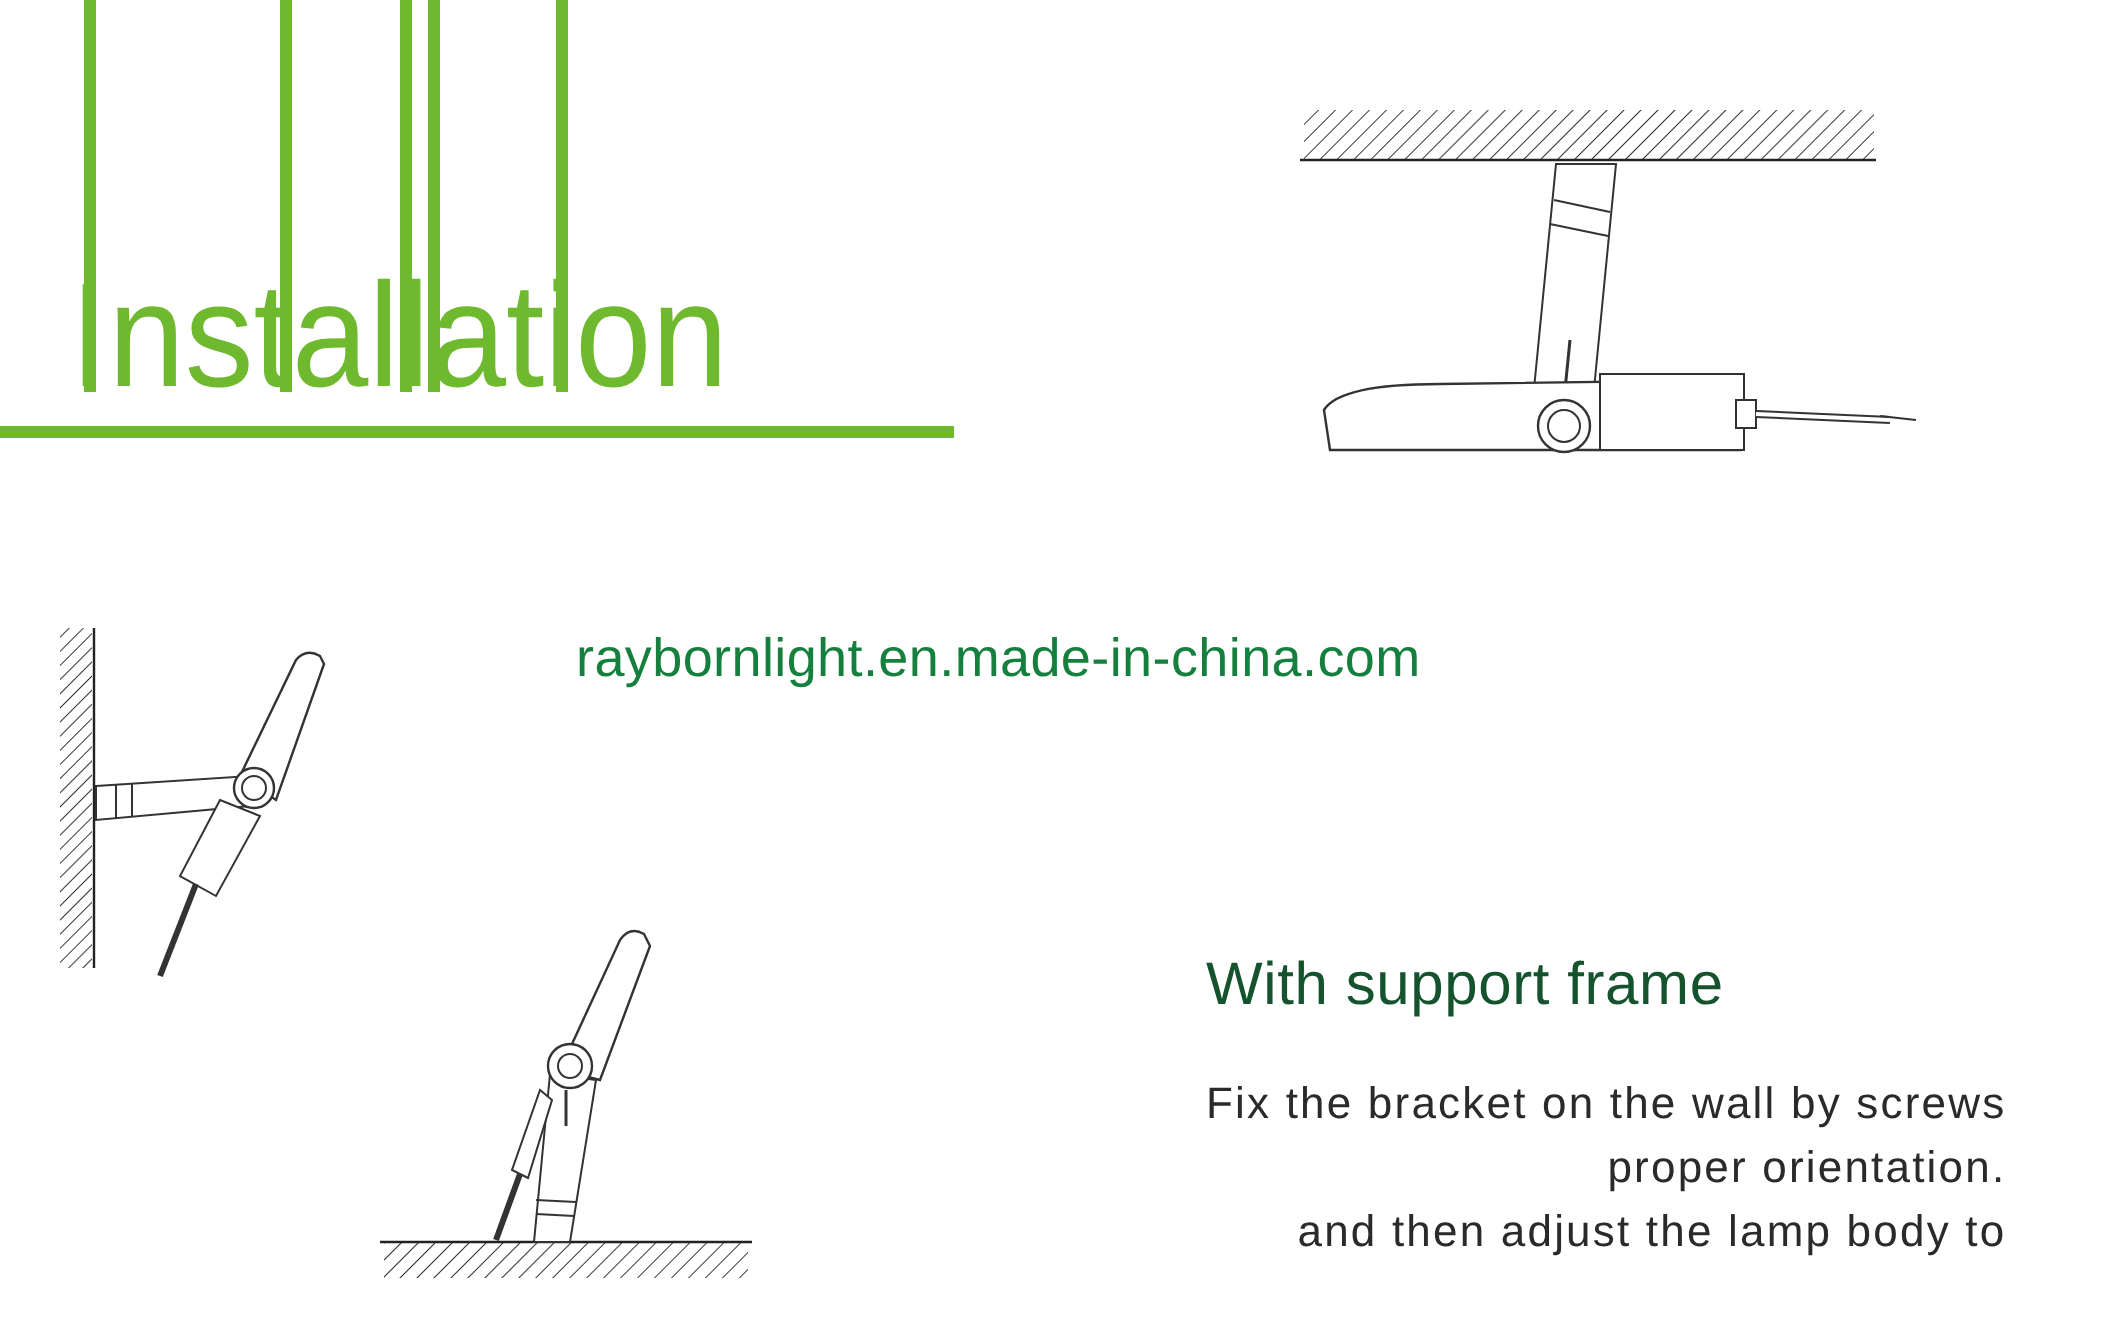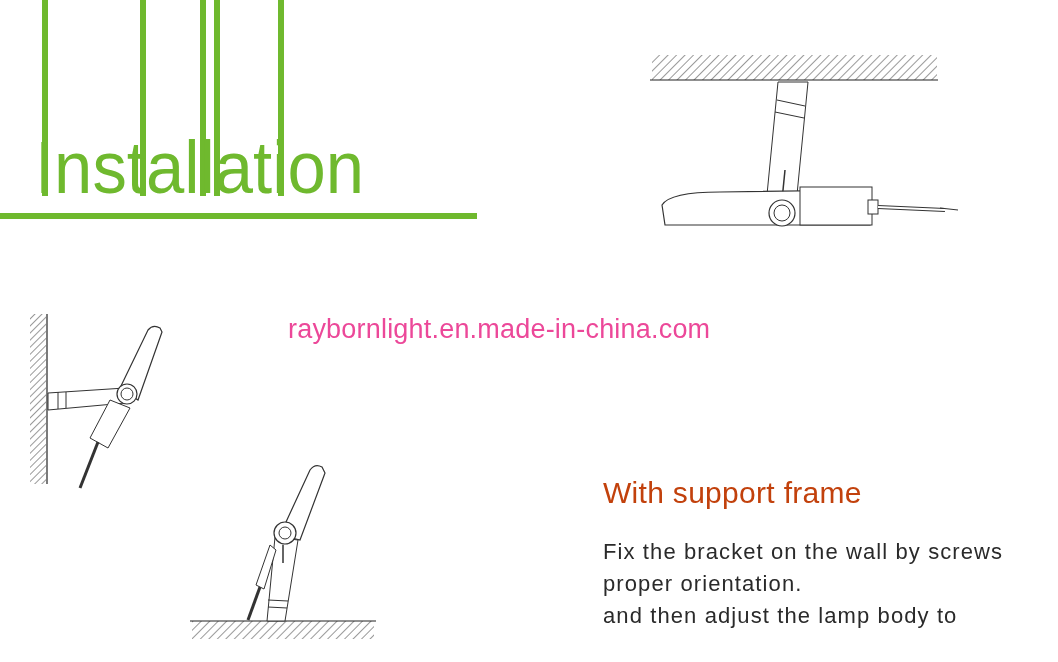--- a/index.html
+++ b/index.html
@@ -3,26 +3,26 @@
 <meta charset="utf-8">
 <style>
   html, body { margin: 0; padding: 0; background: #ffffff; }
   body { width: 1058px; height: 662px; position: relative; overflow: hidden;
          font-family: "Liberation Sans", sans-serif; }
   .vline { position: absolute; top: 0; width: 6px; background: #6fb92e; }
   .hline { position: absolute; left: 0; top: 213px; width: 477px; height: 6px; background: #6fb92e; }
   .title { position: absolute; left: 35px; top: 128px; font-size: 74px; line-height: 80px;
            color: #6fb92e; letter-spacing: 0px; font-family: "Liberation Sans", sans-serif;
            transform: scaleX(0.93); transform-origin: left top; white-space: nowrap; }
-  .site { position: absolute; left: 288px; top: 314px; font-size: 27px; color: #ec4899;
+  .site { position: absolute; left: 288px; top: 314px; font-size: 27px; color: #15803d;
           white-space: nowrap; letter-spacing: 0.2px; }
-  .heading { position: absolute; left: 603px; top: 476px; font-size: 30px; color: #c2410c;
+  .heading { position: absolute; left: 603px; top: 476px; font-size: 30px; color: #14532d;
              white-space: nowrap; letter-spacing: 0.3px; }
   .desc { position: absolute; left: 603px; top: 536px; font-size: 22px; color: #2a2a2a;
-          line-height: 32px; letter-spacing: 1.1px; white-space: nowrap; }
+          line-height: 32px; letter-spacing: 1.1px; white-space: nowrap; text-align: right; }
   svg.draw { position: absolute; }
 </style>
 </head>
 <body>
 
 <div class="vline" style="left:42px;height:196px;"></div>
 <div class="vline" style="left:140px;height:196px;"></div>
 <div class="vline" style="left:200px;height:196px;"></div>
 <div class="vline" style="left:214px;height:196px;"></div>
 <div class="vline" style="left:278px;height:196px;"></div>

